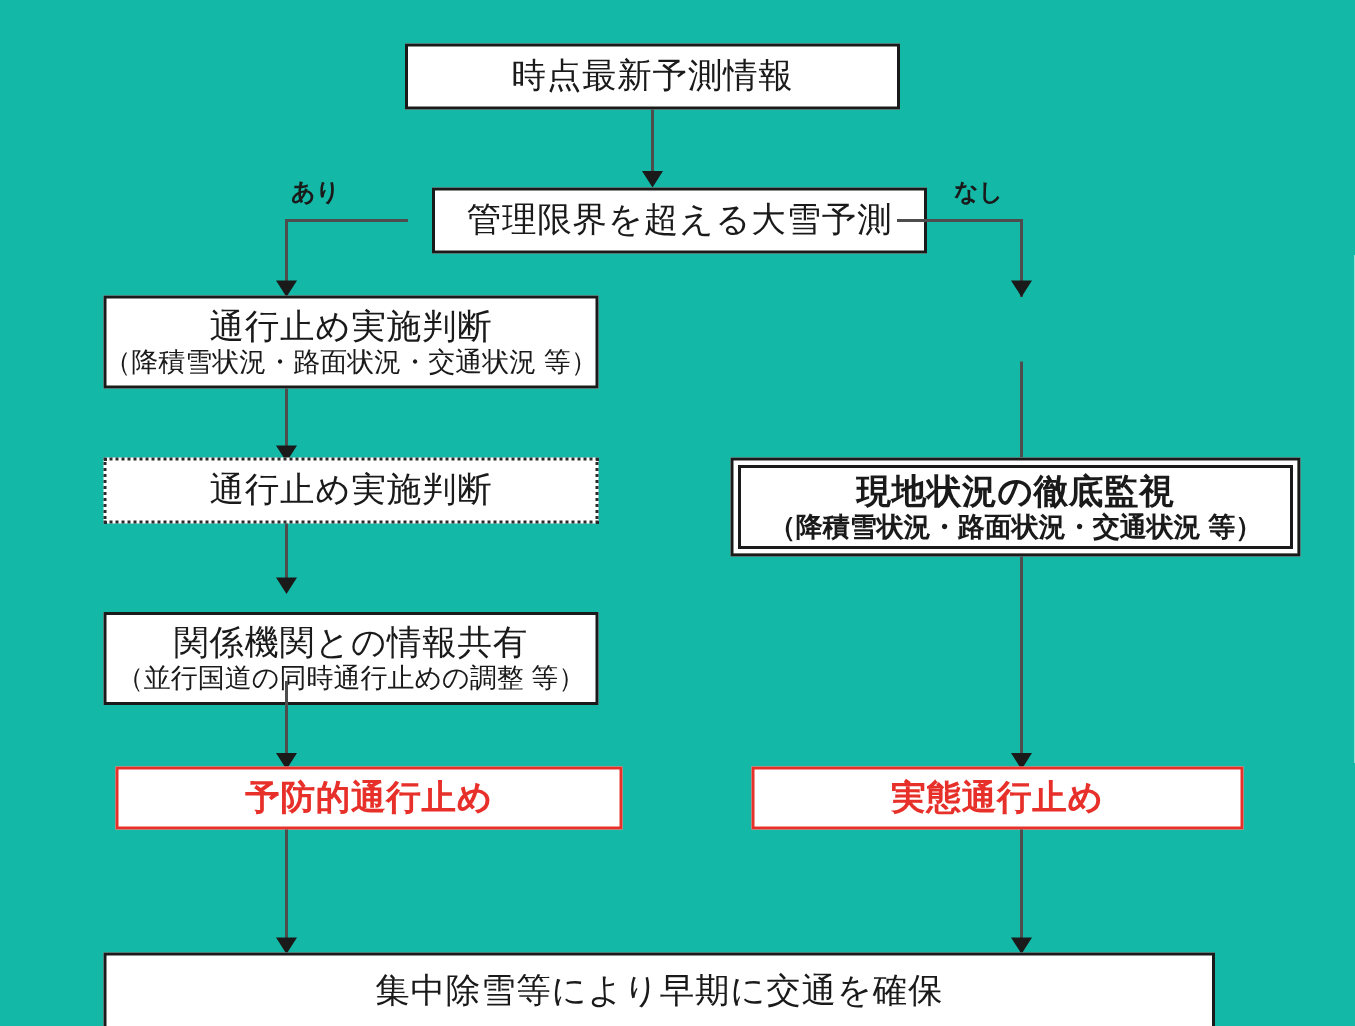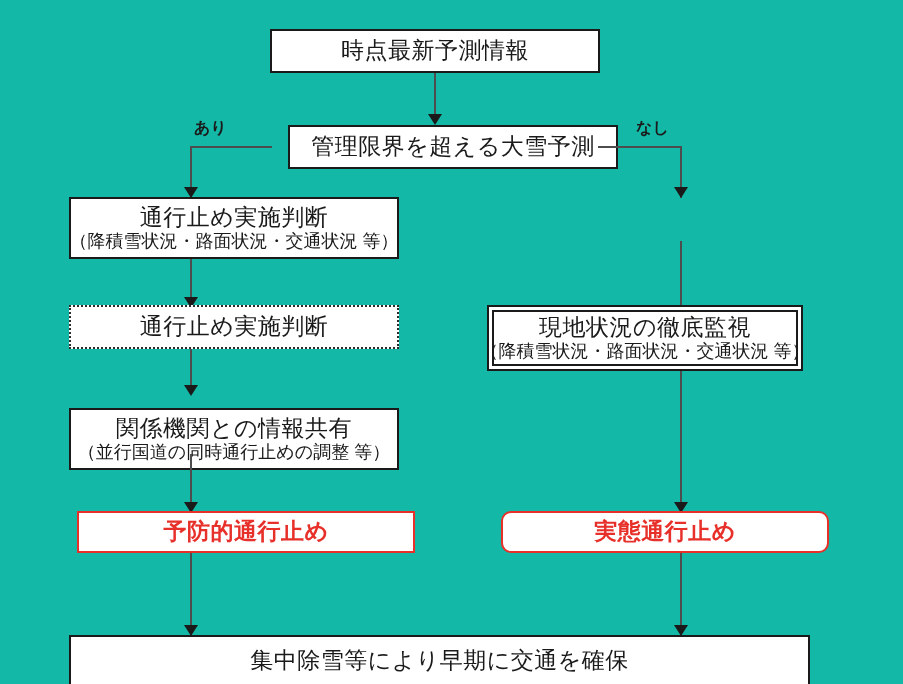--- a/index.html
+++ b/index.html
@@ -137,29 +137,29 @@
   <div class="node solid red" style="left:65px; top:511px; width:338px; height:42px;">
     <div class="title t-red">予防的通行止め</div>
   </div>
 
   <div class="vline" style="left:190px; top:553px; height:82px;"></div>
   <div class="arrowhead" style="left:184px; top:625px;"></div>
 
 
   <div class="vline" style="left:680px; top:241px; height:64px;"></div>
 
-  <div class="node double" style="left:487px; top:305px; width:316px; height:66px;">
+  <div class="node double" style="left:487px; top:305px; width:380px; height:66px;font-weight:bold;">
     <div class="title t-main">現地状況の徹底監視</div>
     <div class="sub t-sub">（降積雪状況・路面状況・交通状況 等）</div>
   </div>
 
   <div class="vline" style="left:680px; top:371px; height:141px;"></div>
   <div class="arrowhead" style="left:674px; top:502px;"></div>
 
-  <div class="node solid red" style="left:489px; top:511px; width:328px; height:42px;border-radius:10px;">
+  <div class="node solid red" style="left:489px; top:511px; width:328px; height:42px;">
     <div class="title t-red">実態通行止め</div>
   </div>
 
   <div class="vline" style="left:680px; top:553px; height:82px;"></div>
   <div class="arrowhead" style="left:674px; top:625px;"></div>
 
   <div class="node solid" style="left:69px; top:635px; width:741px; height:52px;">
     <div class="title t-main">集中除雪等により早期に交通を確保</div>
   </div>
 

